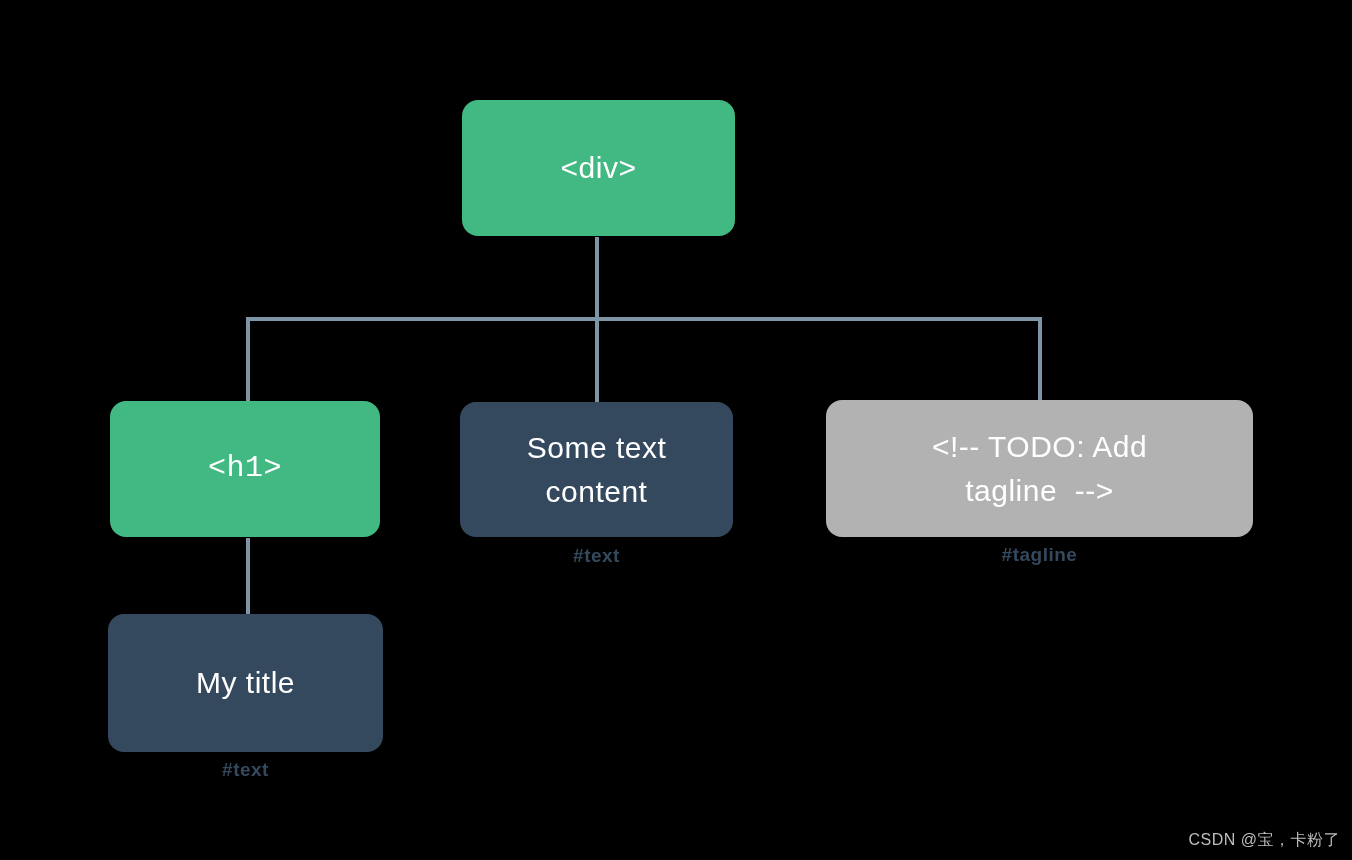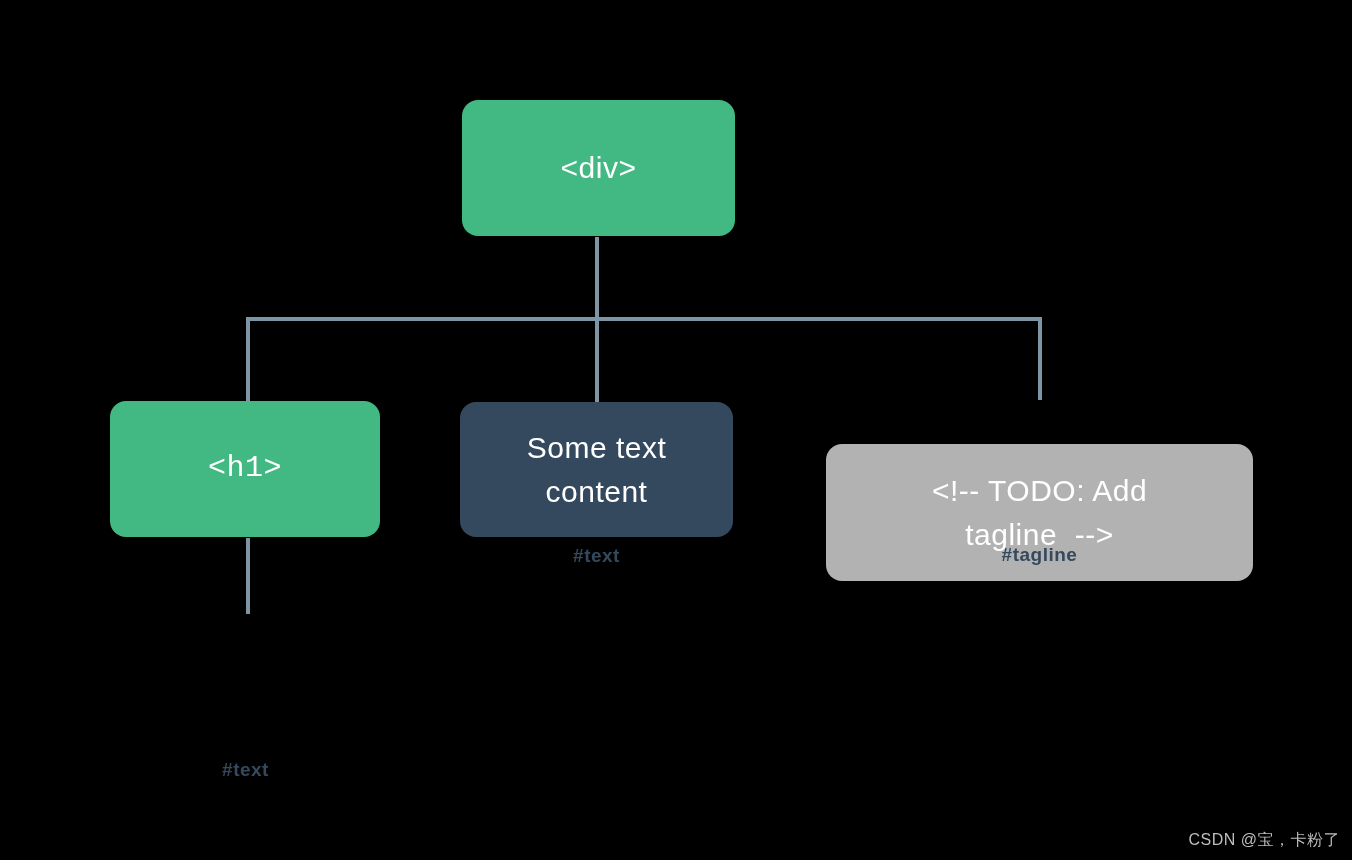--- a/index.html
+++ b/index.html
@@ -25,21 +25,21 @@
     font-size: 30px;
     font-weight: 500;
     letter-spacing: 0.5px;
     line-height: 1.45;
     white-space: pre-wrap;
   }
 
   .node-div     { left: 462px; top: 100px; width: 273px; height: 136px; }
   .node-h1      { left: 110px; top: 401px; width: 270px; height: 136px; font-family: Liberation Mono, monospace; }
   .node-text    { left: 460px; top: 402px; width: 273px; height: 135px; }
-  .node-comment { left: 826px; top: 400px; width: 427px; height: 137px; margin-top: 44px; }
+  .node-comment { left: 826px; top: 400px; width: 427px; height: 137px; }
   .node-title   { left: 108px; top: 614px; width: 275px; height: 138px; }
 
   .annotation {
     position: absolute;
     text-align: center;
     font-size: 19px;
     font-weight: 600;
     letter-spacing: 0.5px;
     line-height: 1;
   }
@@ -78,20 +78,21 @@
   <div class="node node-div" style="background-color: rgb(66, 184, 131);">&lt;div&gt;</div>
 
   <div class="node node-h1" style="background-color: rgb(66, 184, 131);">&lt;h1&gt;</div>
 
   <div class="node node-text" style="background-color: rgb(53, 73, 94);">Some text
 content</div>
 
   <div class="node node-comment" style="background-color: rgb(178, 178, 178);">&lt;!-- TODO: Add
 tagline  --&gt;</div>
 
+  <div class="node node-title" style="background-color: rgb(53, 73, 94);">My title</div>
 
   <div class="annotation ann-text" style="color: rgb(52, 73, 94);">#text</div>
 
   <div class="annotation ann-comment" style="color: rgb(52, 73, 94);">#tagline</div>
 
   <div class="annotation ann-text2" style="color: rgb(52, 73, 94);">#text</div>
 
   <div class="watermark" style="color: rgb(188, 190, 192);">CSDN @宝，卡粉了</div>
 
 </div>

